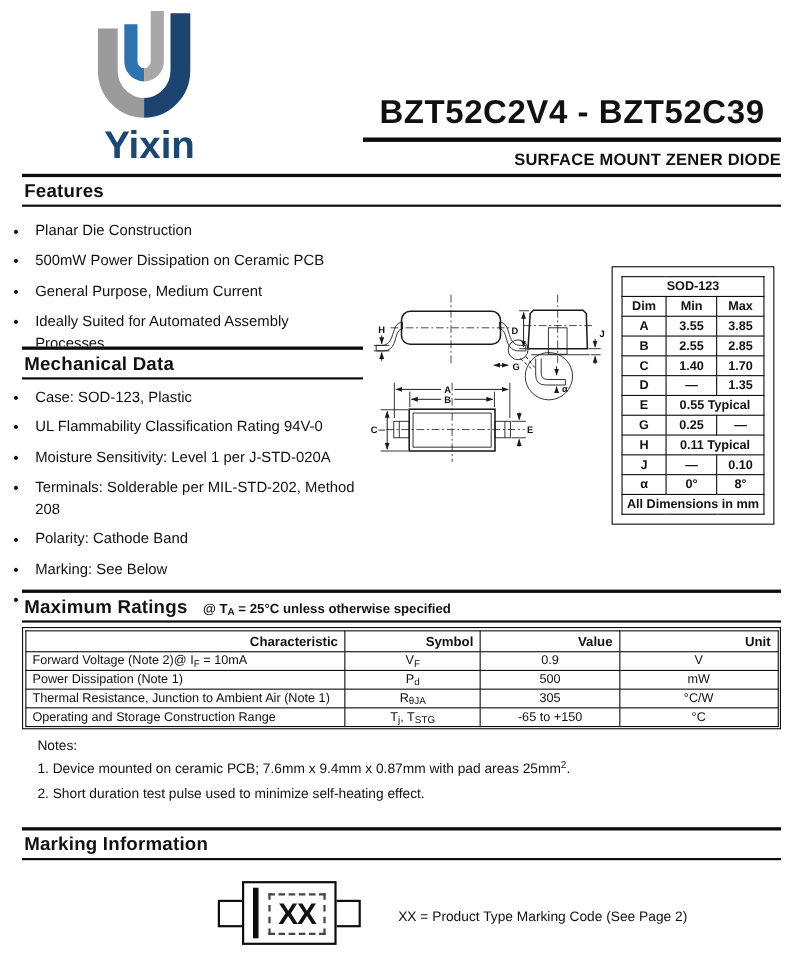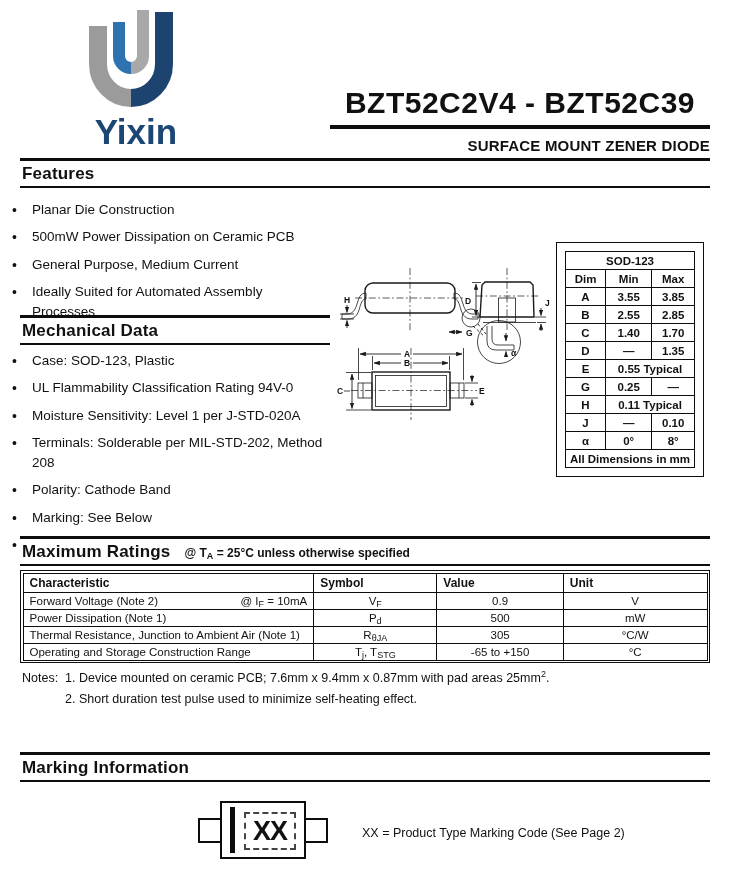--- a/index.html
+++ b/index.html
@@ -25,25 +25,25 @@
   .blist li { position:relative; padding-left:26px; font-size:13.5px; line-height:1.5; margin-bottom:7px; }
   .blist li::before { content:"•"; position:absolute; left:6px; top:0; font-size:14px; }
   
   .sod-wrap { position:absolute; left:556px; top:242px; width:148px; border:1.5px solid #0d0d0d; padding:8px; background:#fff; }
   .sod { width:100%; border-collapse:collapse; text-align:center; }
   .sod td { border:1px solid #0d0d0d; font-size:11.5px; font-weight:bold; padding:2.5px 0; }
   
   .max-wrap { position:absolute; left:20px; top:570px; width:690px; border:1.5px solid #0d0d0d; padding:1.5px; background:#fff; }
   .max { width:100%; border-collapse:collapse; }
   .max td { border:1px solid #0d0d0d; font-size:11.5px; padding:2px 6px; height:17px; }
-  .max .hdr td { font-weight:bold; text-align:left; font-size:12px; height:19px; }
+  .max .hdr td { font-weight:bold; text-align:right; font-size:12px; height:19px; }
   .max td.c { text-align:center; }
-  .char-cell { display:flex; justify-content:space-between; align-items:baseline;gap:20px; }
-  
-  .notes { position:absolute; left:22px; top:668px; width:690px; font-size:12.5px; line-height:1.7; display:flex; }
+  .char-cell { display:flex; justify-content:flex-start; align-items:baseline; }
+  
+  .notes { position:absolute; left:34px; top:668px; width:690px; font-size:12.5px; line-height:1.7; display:flex;flex-direction:column; }
   .notes .lbl { width:43px; flex:none; }
   
   .mark-fig { position:absolute; left:196px; top:799px; width:156px; height:78px; }
   .mk-body { position:absolute; left:24px; top:2px; width:86px; height:58px; border:2.5px solid #0d0d0d; background:#fff; }
   .mk-lead { position:absolute; top:19px; width:24px; height:25px; border:2px solid #0d0d0d; background:#fff; }
   .mk-lead.l { left:2px; } .mk-lead.r { left:108px; }
   .mk-band { position:absolute; left:34px; top:8px; width:5px; height:46px; background:#0d0d0d; }
   .mk-code { position:absolute; left:48px; top:13px; width:52px; height:38px; border:2px dashed #444; display:flex; align-items:center; justify-content:center; font-size:27px; font-weight:bold; letter-spacing:-1px; }
   .mark-note { position:absolute; left:362px; top:826px; font-size:12.5px; }
   

